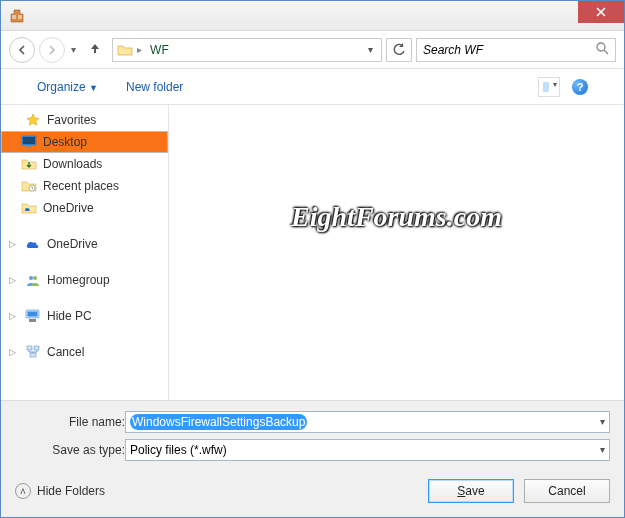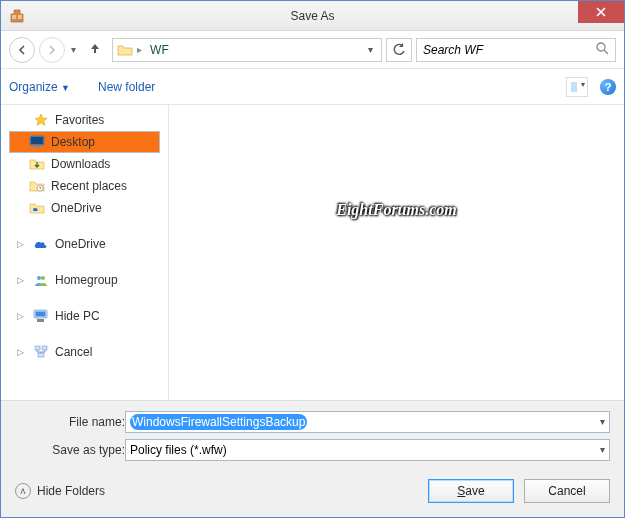--- a/index.html
+++ b/index.html
@@ -102,21 +102,21 @@
     color: #888;
     background: #fff;
   }
   .searchbox .ph { flex:1; font-style: italic; color:#000000; }
   .searchbox .sicon { color:#888; }
   .toolbar {
     height: 36px;
     background: #fff;
     display:flex;
     align-items:center;
-    padding: 0 8px;
+    padding: 0 36px;
     gap: 28px;
     border-bottom: 1px solid #e5e5e5;
     text-align: center;
   }
   .toolbar a { color: #1a5fb4; cursor: default; }
   .toolbar .tbar-right { margin-left:auto; display:flex; align-items:center; gap:12px; }
   .viewbtn { width:22px; height:20px; border:1px solid #ddd; display:inline-block; position:relative; }
   .viewbtn:before { content:""; position:absolute; top:4px;left:4px;right:10px;bottom:4px; background:#c5dffb; }
   .viewbtn:after { content:"▾"; position:absolute; right:2px; top:2px; font-size:8px; color:#555;}
   .helpicon {
@@ -127,21 +127,21 @@
   }
   .body {
     flex:1;
     display:flex;
     overflow:hidden;
   }
   .sidebar {
     width: 168px;
     background:#fff;
     border-right: 1px solid #e5e5e5;
-    padding: 4px 8px;
+    padding: 4px 0;
     overflow:auto;
   }
   .tree-group { margin-bottom: 14px; }
   .tree-item {
     display:flex; align-items:center;
     height: 22px;
     padding: 0 6px 0 20px;
     gap:6px;
     color:#333;
   }
@@ -162,21 +162,21 @@
     display:flex;
     justify-content:center;
     padding-top: 20px;
     color:#666;
   }
   .watermark {
     position:absolute;
     top: 96px;
     left:0; right:0;
     text-align:center;
-    font-size: 16px;
+    font-size: 28px;
     font-weight: bold;
     font-style: italic;
     color:#fff;
     text-shadow: 0 0 3px #000, 1px 1px 2px #000, -1px -1px 2px #000;
     font-family: Georgia, serif;
     pointer-events:none;
   }
   .footer {
     border-top: 1px solid #ddd;
     background: #f0f0f0;
@@ -242,21 +242,20 @@
 <div class="window">
 
   <div class="titlebar">
     <span class="app-icon">
       <svg width="16" height="16" viewBox="0 0 16 16">
         <path d="M2 14 L2 6 L5 6 L5 2 L11 2 L11 6 L14 6 L14 14 Z" fill="#d98b4a" stroke="#a05a28" stroke-width="0.6"></path>
         <rect x="3" y="7" width="4" height="4" fill="#e8c59a"></rect>
         <rect x="9" y="7" width="4" height="4" fill="#e8c59a"></rect>
       </svg>
     </span>
-    <span class="title">Save As</span>
     <div class="close">
       <svg width="10" height="10" viewBox="0 0 10 10">
           <path d="M1 1 L9 9 M9 1 L1 9" stroke="#fff" stroke-width="1.6"></path>
         </svg>
     </div>
   </div>
 
   <div class="navbar">
     <div class="navbtn">
       <svg width="12" height="12" viewBox="0 0 12 12">

